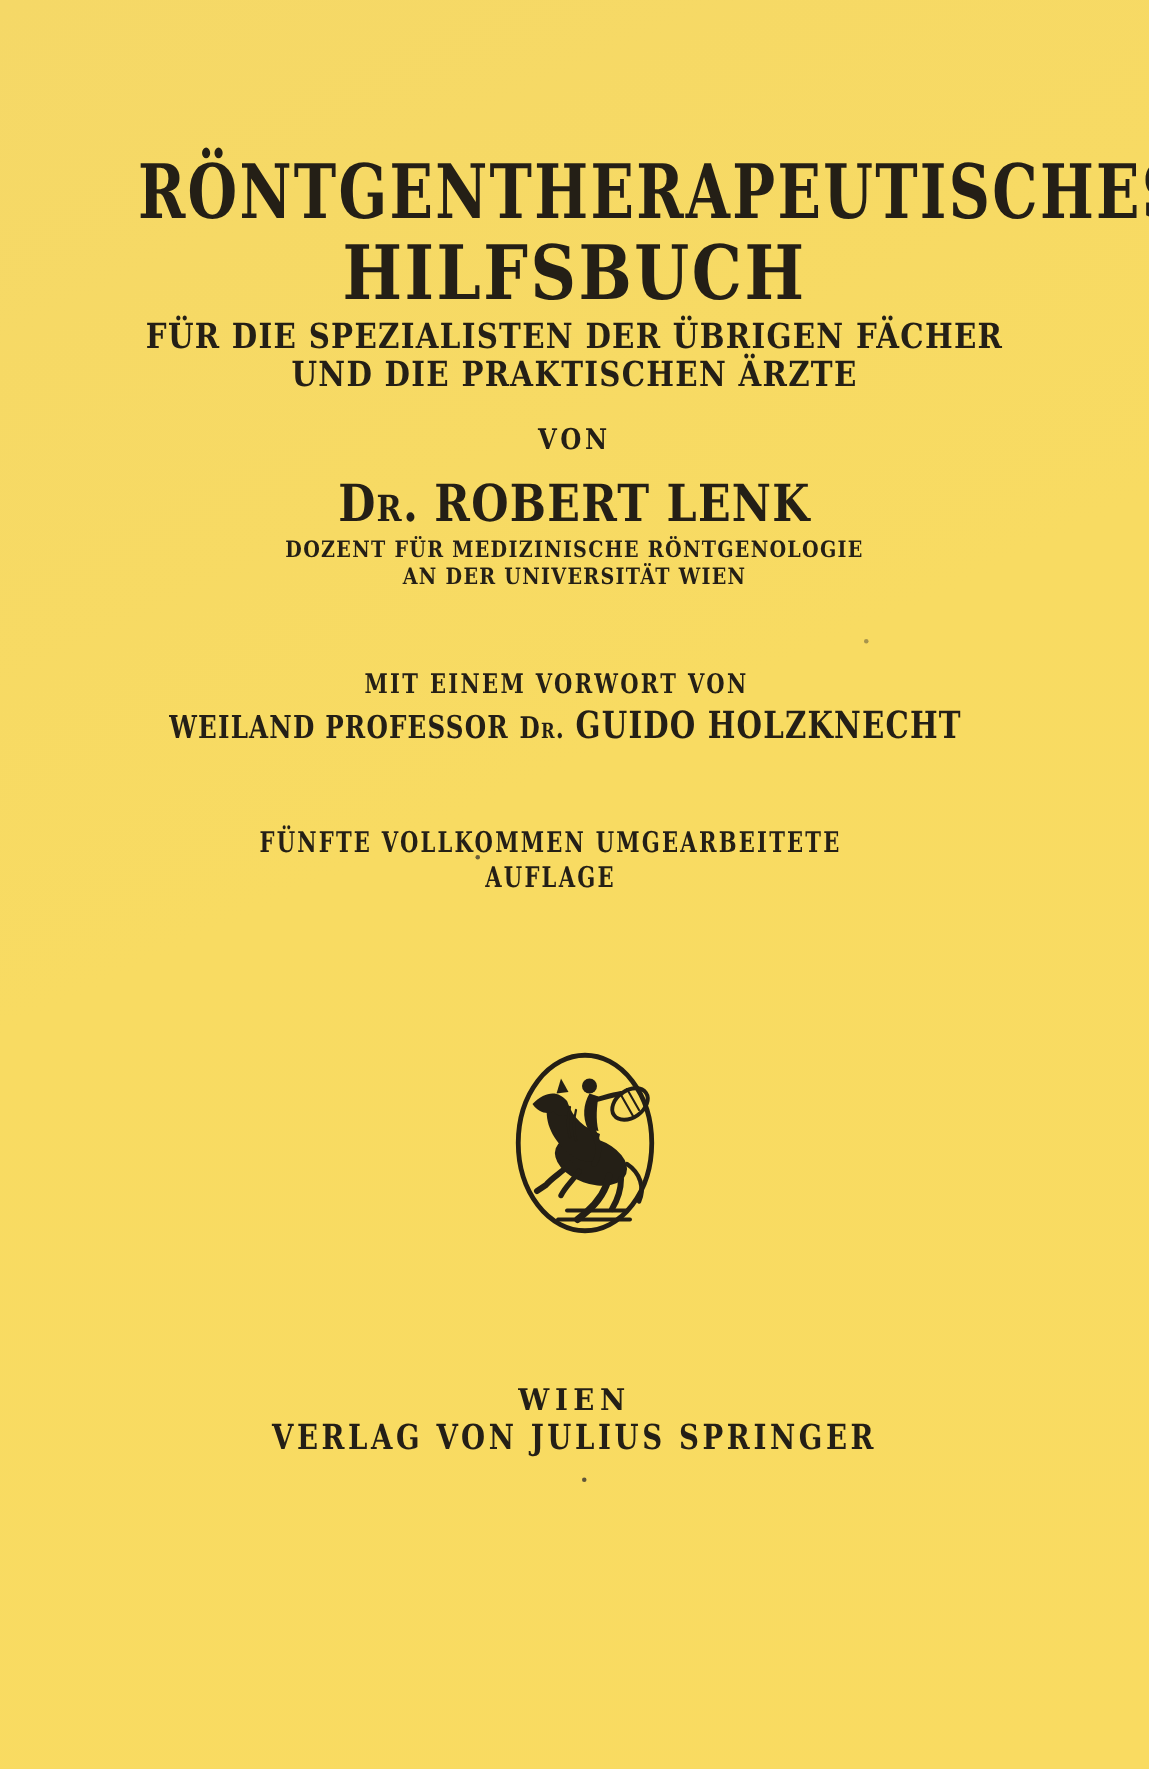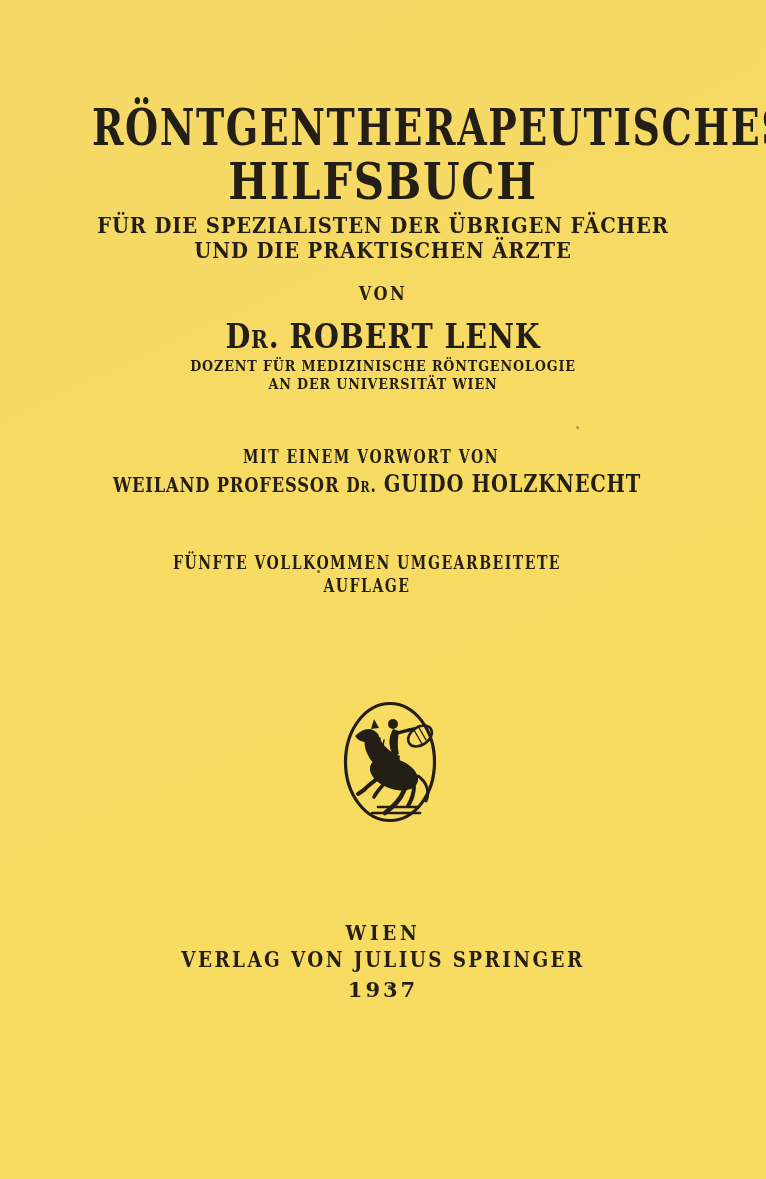--- a/index.html
+++ b/index.html
@@ -121,19 +121,18 @@
         <path d="M59 57 C63 65 65 72 60 80" stroke-width="3.8"></path>
 
         <ellipse cx="84" cy="40" rx="13" ry="9" transform="rotate(-35 84 40)" stroke-width="2.6"></ellipse>
         <path d="M78 34 L86 48 M82 30 L90 44" stroke-width="1.4"></path>
       </g>
     </svg>
   </div>
 
   <div class="ln city">WIEN</div>
   <div class="ln pub">VERLAG VON JULIUS SPRINGER</div>
-  <div class="ln year">1937</div>
 
   <div class="speck speck1"></div>
   <div class="speck speck2"></div>
   <div class="speck speck3"></div>
 
 </div>
 
 </body></html>

